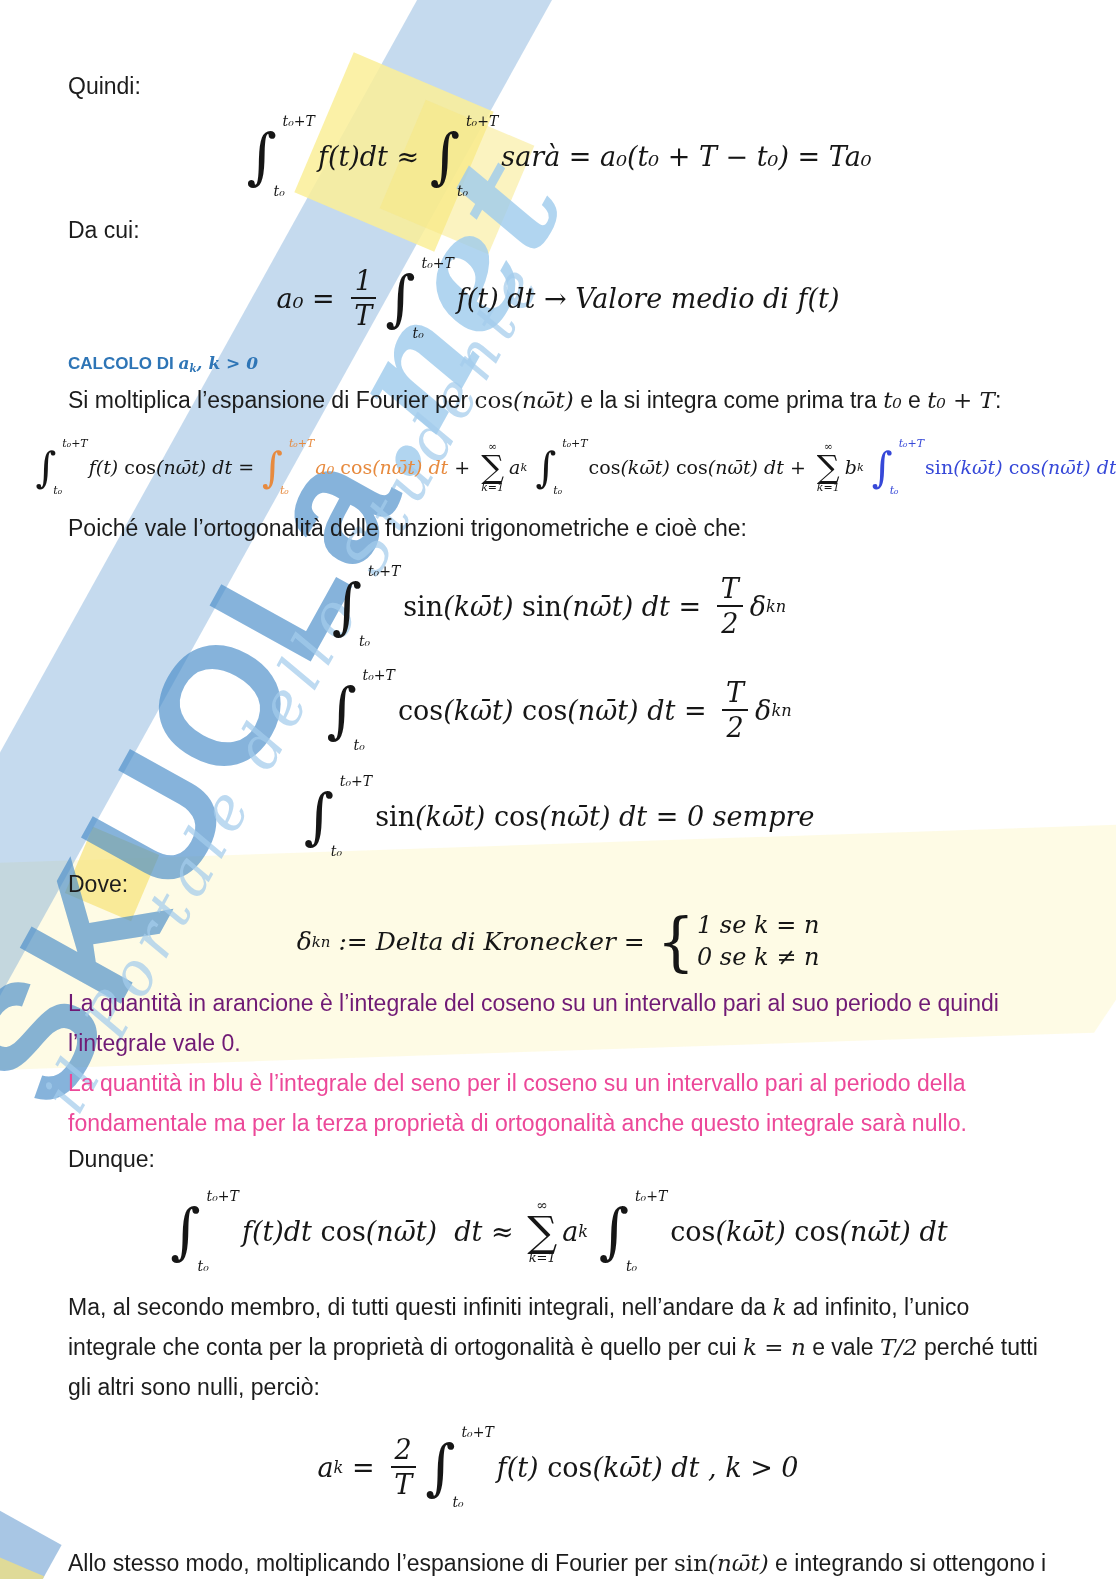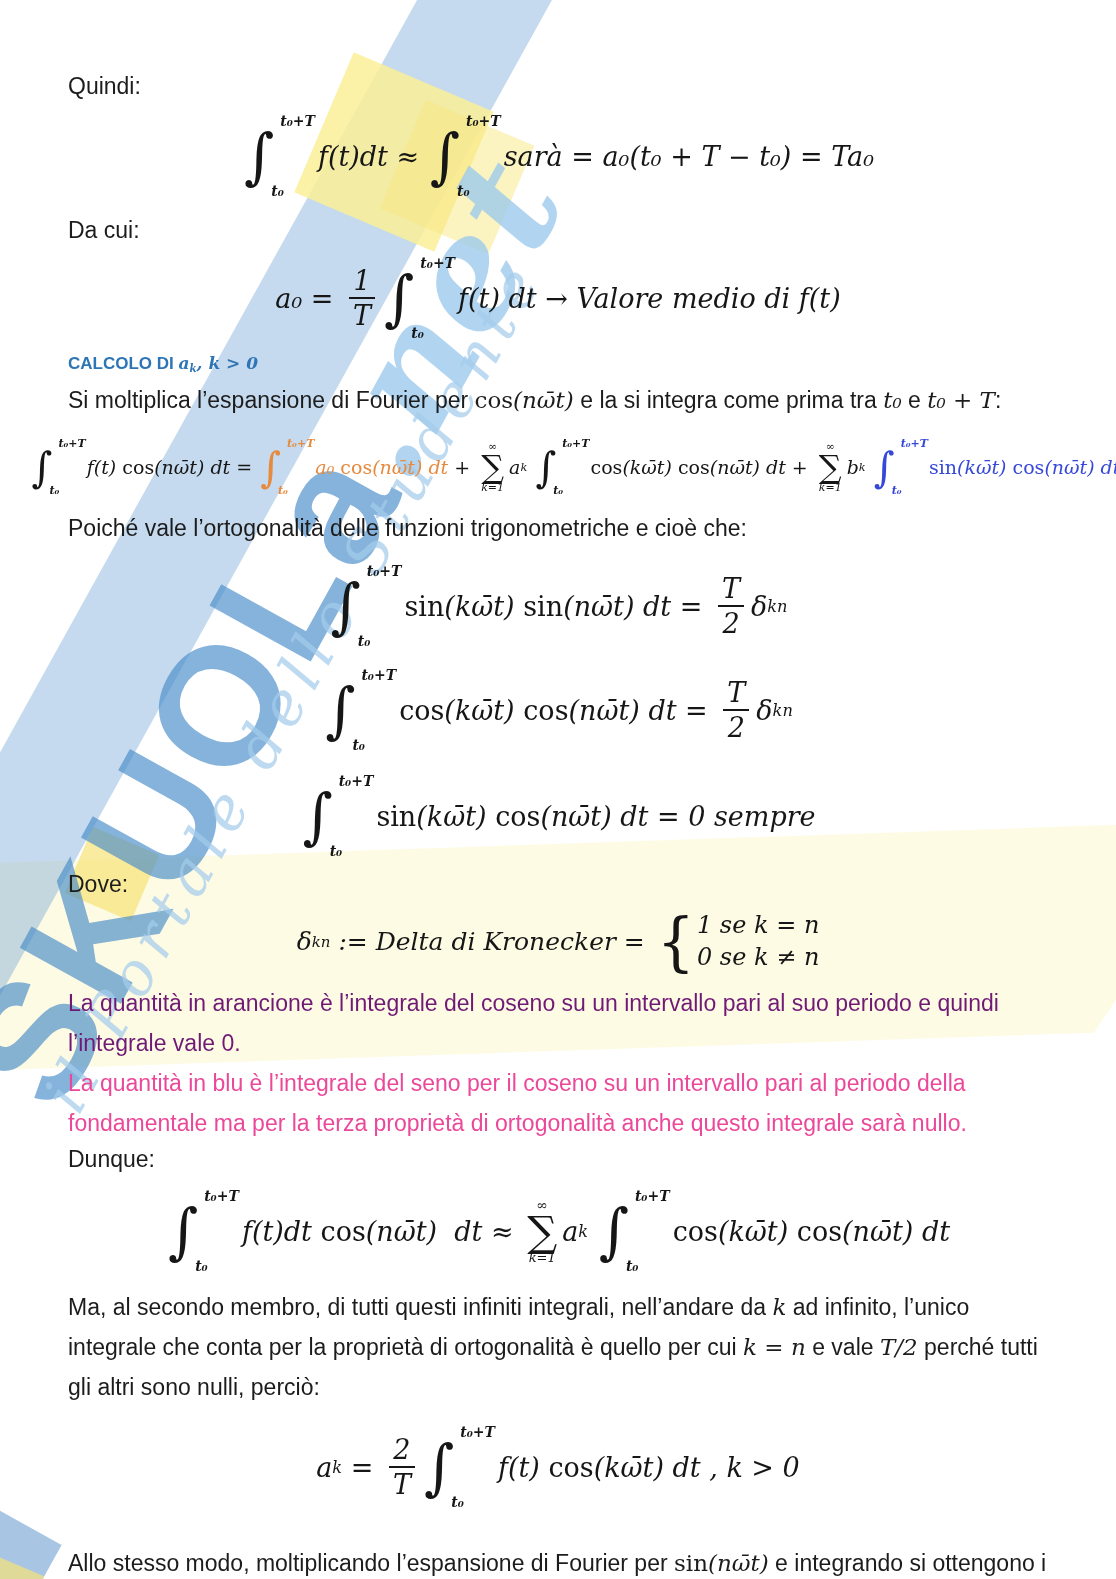--- a/index.html
+++ b/index.html
@@ -83,21 +83,21 @@
     display:flex;justify-content:center;align-items:center;
     font-size:27px;font-family:"DejaVu Serif",serif;color:#161616;
     flex-wrap:nowrap;white-space:nowrap;
   }
   .seg{display:inline-flex;align-items:center;white-space:pre;}
   .intgrp{display:inline-flex;align-items:center;margin:0 2px;}
   .int-sign{font-family:"DejaVu Serif",serif;font-size:58px;line-height:1.05;transform:scaleY(1.05);}
   .int-lims{
     display:inline-flex;flex-direction:column;justify-content:space-between;
     height:84px;margin-left:1px;margin-right:6px;
-    font-size:14px;font-style:italic;line-height:1;font-weight:bold;
+    font-size:14px;font-style:italic;line-height:1;
   }
   .int-top{transform:translateX(5px);}
   .int-bot{transform:translateX(-4px);}
   .frac{display:inline-flex;flex-direction:column;align-items:center;margin:0 7px;font-style:italic;line-height:1.15;}
   .frac-num{padding:0 4px 1px 4px;border-bottom:2px solid #161616;}
   .frac-den{padding:1px 4px 0 4px;}
   .sumgrp{display:inline-flex;flex-direction:column;align-items:center;margin:0 5px;line-height:1;}
   .sum-top{font-size:14px;}
   .sum-sym{font-size:42px;line-height:0.95;}
   .sum-bot{font-size:13px;font-style:italic;}

